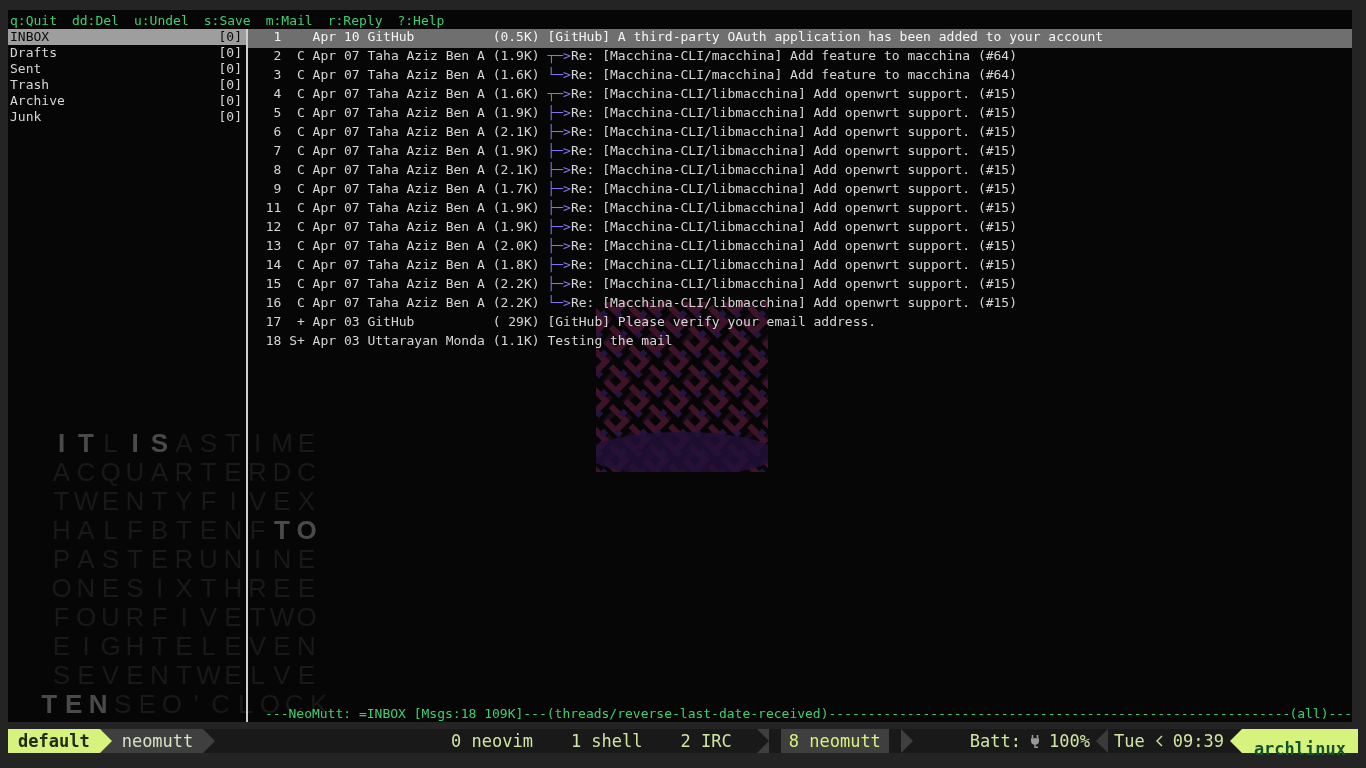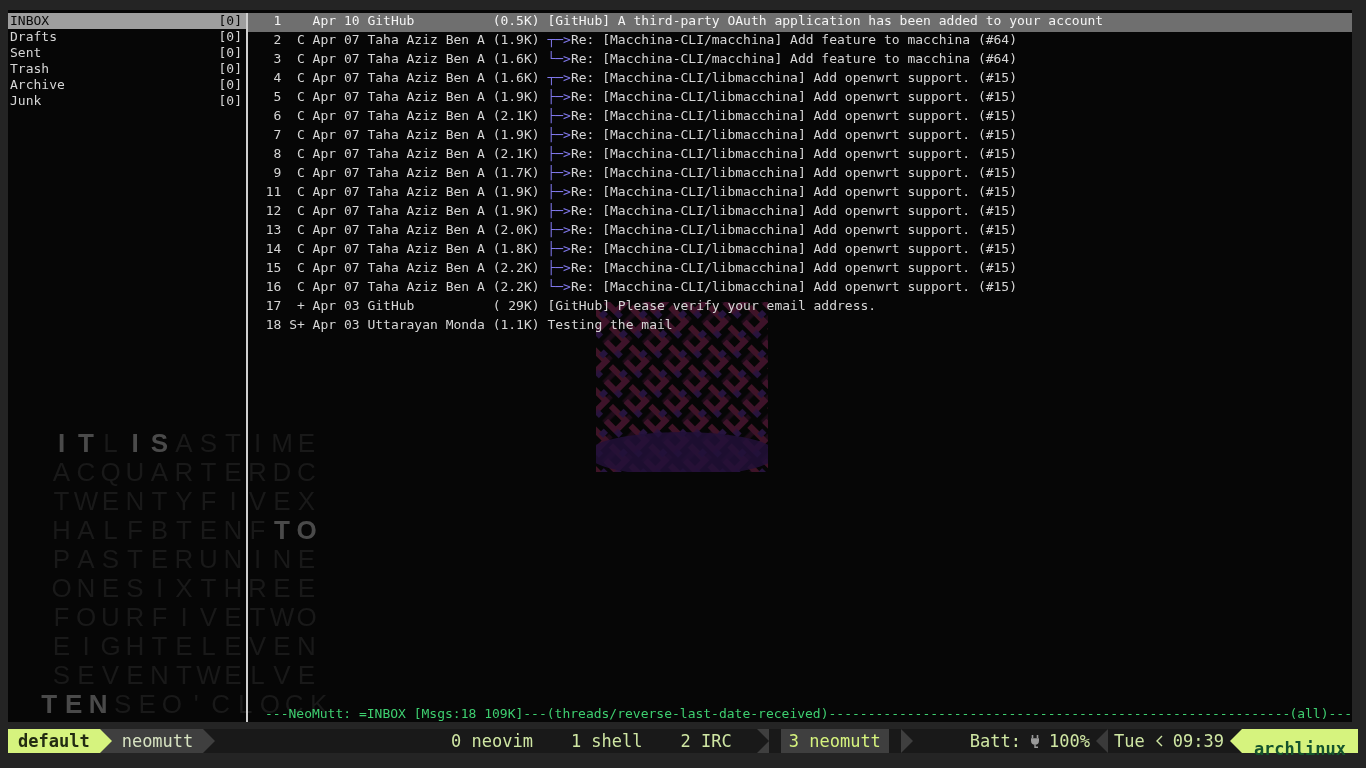--- a/index.html
+++ b/index.html
@@ -216,20 +216,21 @@
           </pattern>
         </defs>
         <rect x="0" y="0" width="172" height="170" fill="url(#kufA)" opacity="0.9"></rect>
         <rect x="0" y="0" width="172" height="170" fill="url(#kufB)" opacity="0.45"></rect>
         <ellipse cx="86" cy="152" rx="95" ry="22" fill="#221038" opacity="0.85"></ellipse>
       </svg>
     </div>
 
     <div class="term-ui">
 
+      <div class="menu-bar"><span class="menu-item">q:Quit</span><span class="menu-item">dd:Del</span><span class="menu-item">u:Undel</span><span class="menu-item">s:Save</span><span class="menu-item">m:Mail</span><span class="menu-item">r:Reply</span><span class="menu-item">?:Help</span></div>
 
       <div class="main">
 
         <div class="sidebar">
             <div class="side-item sel"><span>INBOX</span><span>[0]</span></div>
             <div class="side-item"><span>Drafts</span><span>[0]</span></div>
             <div class="side-item"><span>Sent</span><span>[0]</span></div>
             <div class="side-item"><span>Trash</span><span>[0]</span></div>
             <div class="side-item"><span>Archive</span><span>[0]</span></div>
             <div class="side-item"><span>Junk</span><span>[0]</span></div>
@@ -270,21 +271,21 @@
     <span class="seg seg-session">default</span>
     <span class="arr arr-accent-on-gray"></span>
     <span class="seg seg-pane">neomutt</span>
     <span class="arr arr-gray-on-bar"></span>
 
     <span class="tmux-windows">
         <span class="twin">0 neovim</span>
         <span class="twin">1 shell</span>
         <span class="twin">2 IRC</span>
         <span class="arr arr-bar-on-gray"></span>
-        <span class="twin twin-active">3 neomutt</span>
+        <span class="twin twin-active">8 neomutt</span>
         <span class="arr arr-gray-on-bar"></span>
       </span>
 
     <span class="tmux-right">
       <span class="batt-label">Batt:</span>
       <span class="plug-icon">
         <svg width="12" height="14" viewBox="0 0 12 14">
           <path d="M3.5 1 v3.2 M8.5 1 v3.2" stroke="#9a9a9a" stroke-width="1.6" fill="none"></path>
           <path d="M2 4.2 h8 v2.6 a4 4 0 0 1 -8 0 z" fill="#9a9a9a"></path>
           <path d="M6 10.6 v2.6 h3" stroke="#9a9a9a" stroke-width="1.4" fill="none"></path>

